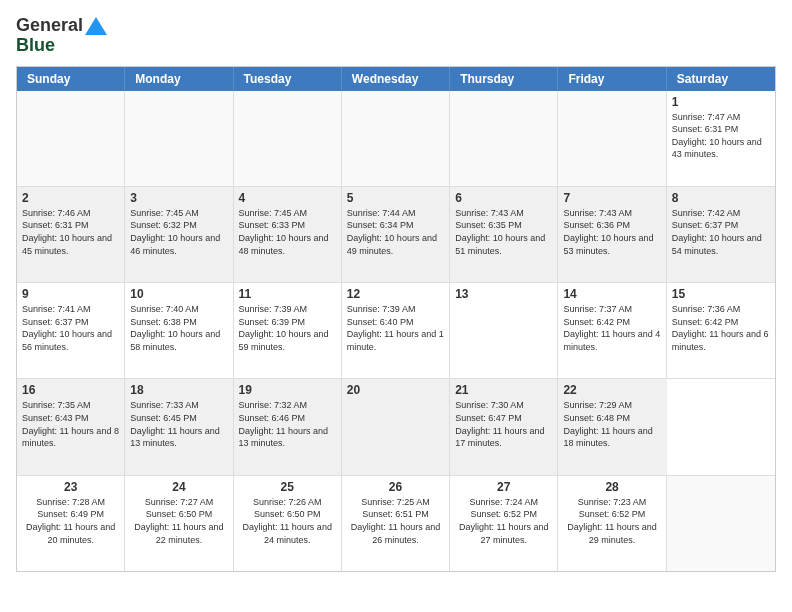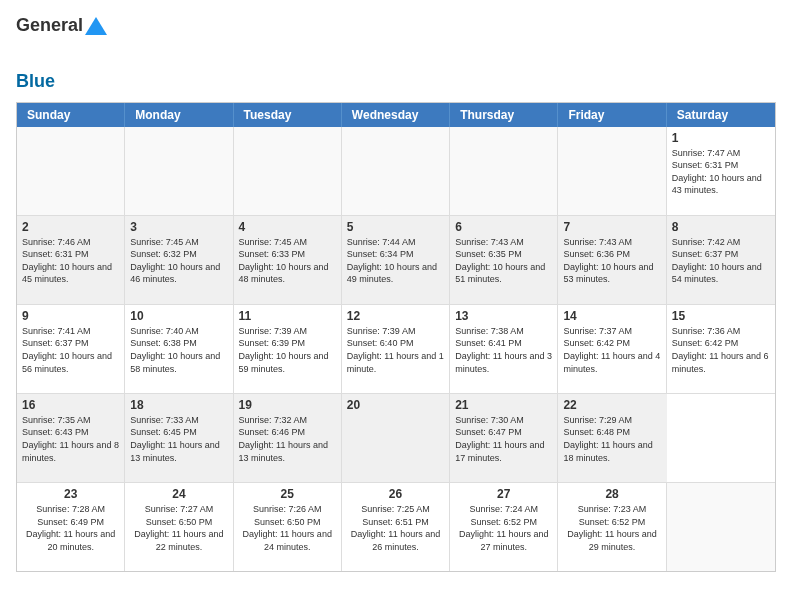--- a/index.html
+++ b/index.html
@@ -101,21 +101,21 @@
   <div class="header">
     <div class="logo">
       <div>
         <div style="display:flex;align-items:center;">
           <div style="font-size:18px;font-weight:bold;color:#1a1a1a;line-height:1.1;">
             <span style="color:#333;">General</span><svg width="22" height="18" viewBox="0 0 22 18" style="margin-left:2px;vertical-align:middle;">
                 <polygon points="0,18 11,0 22,18" fill="#2196F3"></polygon>
               </svg>
           </div>
         </div>
-        <div style="font-size:18px;font-weight:bold;color:#0369a1;line-height:1.1;margin-top:36px;">Blue</div>
+        <div style="font-size:18px;font-weight:bold;color:#14532d;line-height:1.1;">Blue</div>
       </div>
     </div>
     <div class="title-section">
       <div class="month-title"></div>
       <div class="location"></div>
     </div>
   </div>
 
   <div class="calendar">
     <div class="cal-header">
@@ -218,24 +218,20 @@
           </div>
           <div class="cal-cell">
             <span class="day-number">12</span>
             <div class="cell-info">Sunrise: 7:39 AM
 Sunset: 6:40 PM
 Daylight: 11 hours
 and 1 minute.</div>
           </div>
           <div class="cal-cell">
             <span class="day-number">13</span>
-            <div class="cell-info">Sunrise: 7:38 AM
-Sunset: 6:41 PM
-Daylight: 11 hours
-and 3 minutes.</div>
           </div>
           <div class="cal-cell">
             <span class="day-number">14</span>
             <div class="cell-info">Sunrise: 7:37 AM
 Sunset: 6:42 PM
 Daylight: 11 hours
 and 4 minutes.</div>
           </div>
           <div class="cal-cell">
             <span class="day-number">15</span>

